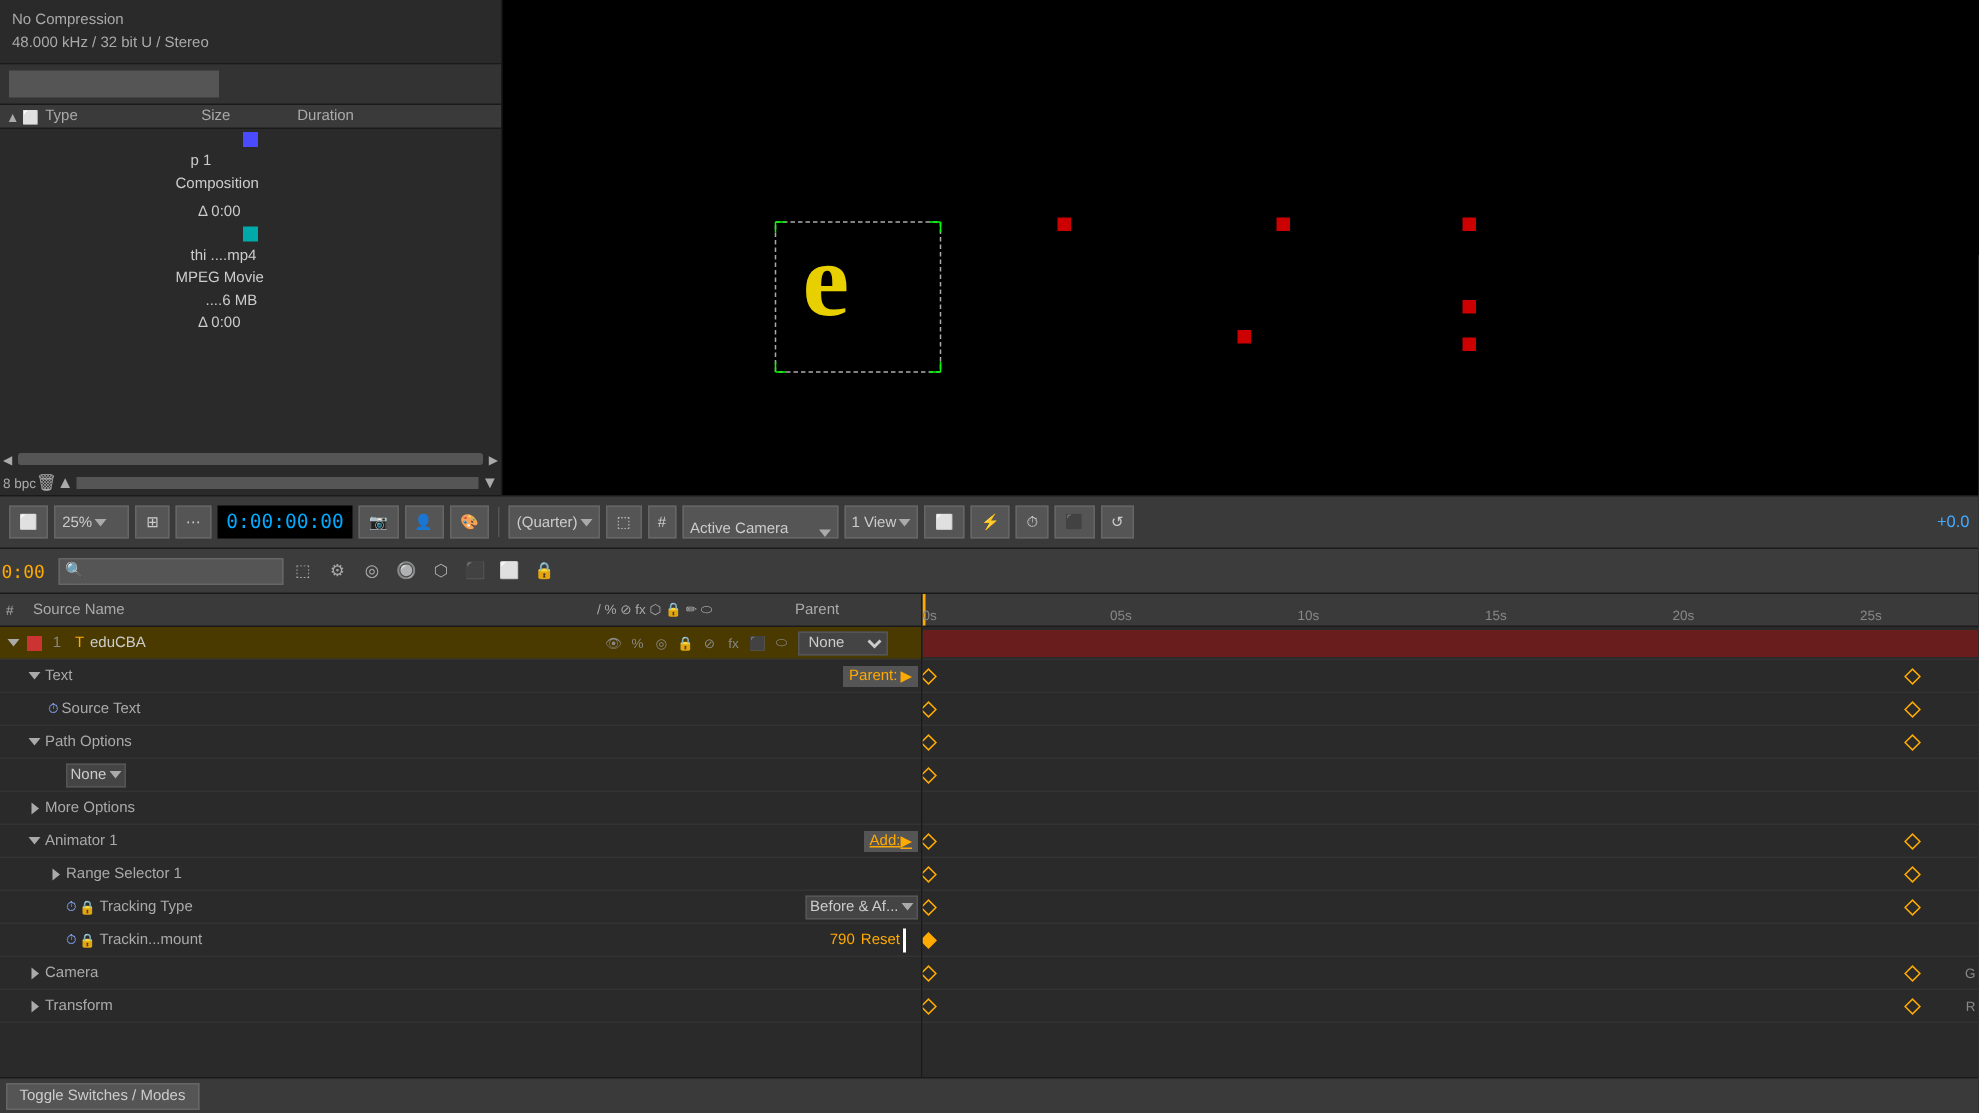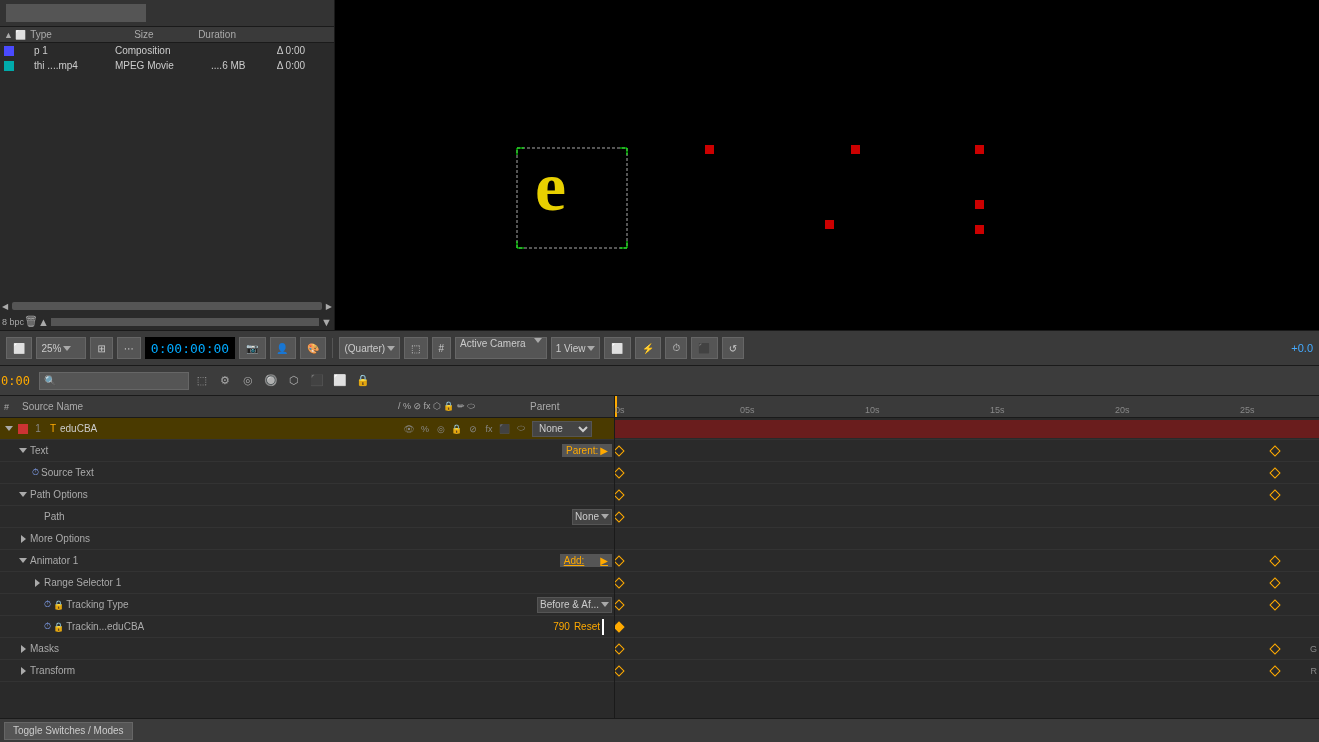--- a/index.html
+++ b/index.html
@@ -71,22 +71,23 @@
 
     .project-table-header span {
       color: #aaa;
       font-size: 10px;
     }
 
     .project-row {
       display: flex;
       align-items: center;
       padding: 2px 4px;
-      gap: 20px;
-      cursor: pointer;
+      gap: 4px;
+      cursor: pointer;
+      flex-direction: column;
     }
 
     .row-icon-comp {
       width: 10px; height: 10px;
       background: #4a4aff;
       flex-shrink: 0;
     }
 
     .row-icon-movie {
       width: 10px; height: 10px;
@@ -192,24 +193,24 @@
       min-width: 50px;
     }
 
     .camera-dropdown {
       background: #555;
       border: 1px solid #666;
       color: #ccc;
       font-size: 10px;
       height: 22px;
       display: flex;
-      align-items: flex-start;
+      align-items: flex-end;
       padding: 0 4px;
       cursor: pointer;
-      gap: 8px;
+      gap: 20px;
     }
 
     .view-dropdown {
       background: #555;
       border: 1px solid #666;
       color: #ccc;
       font-size: 10px;
       height: 22px;
       display: flex;
       align-items: center;
@@ -443,21 +444,21 @@
 
     .add-btn {
       background: #555;
       border: none;
       color: #fa0;
       font-size: 10px;
       cursor: pointer;
       padding: 1px 4px;
       display: flex;
       align-items: center;
-      gap: 16px;
+      gap: 0;
       text-decoration: underline;
     }
 
     
     .track-area {
       flex: 1;
       background: #2a2a2a;
       position: relative;
       overflow: hidden;
       display: flex;
@@ -602,20 +603,24 @@
       border-left: 5px solid #aaa;
     }
     .icon-lock { font-size: 9px; color: #aaa; }
   </style>
 </head>
 <body>
 
 <div class="top-area">
 
   <div class="project-panel">
+    <div class="project-info">
+      <div>No Compression</div>
+      <div>48.000 kHz / 32 bit U / Stereo</div>
+    </div>
 
     <div class="project-search">
       <input type="text" class="project-search" style="background: rgb(85, 85, 85); border: none; color: rgb(204, 204, 204); padding: 2px 4px; width: 140px; font-size: 10px; height: 18px;" placeholder="">
     </div>
 
     <div class="project-table-header">
       <div style="display:flex;align-items:center;gap:2px;">
         <span style="cursor:pointer;color:#aaa;font-size:9px;">▲</span>
         <span style="cursor:pointer;color:#aaa;font-size:9px;">⬜</span>
       </div>
@@ -802,21 +807,20 @@
         <div class="prop-row">
           <div style="margin-left:14px;"></div>
           <div class="layer-expand">
               <span class="tri-down"></span>
             </div>
           <span class="prop-label" style="flex:1;">Path Options</span>
         </div>
 
         <div class="prop-row">
           <div style="margin-left:42px;"></div>
-          <span class="prop-label" style="flex:1;">Path</span>
           <div class="prop-dropdown">
             <span>None</span>
             <span class="tri-down"></span>
           </div>
         </div>
 
         <div class="prop-row">
           <div style="margin-left:14px;"></div>
           <div class="layer-expand">
               <span class="tri-right"></span>
@@ -852,33 +856,33 @@
           <div class="prop-dropdown">
             <span>Before &amp; Af...</span>
             <span class="tri-down"></span>
           </div>
         </div>
 
         <div class="prop-row">
           <div style="margin-left:42px;"></div>
           <span class="icon-stopwatch" style="font-size:9px;color:#88aaff;margin-right:2px;">⏱</span>
           <span class="icon-lock" style="margin-right:2px;">🔒</span>
-          <span class="prop-label" style="flex:1;">Trackin...eduCBA</span>
+          <span class="prop-label" style="flex:1;">Trackin...mount</span>
           <span class="prop-value" style="margin-right:4px;color:#fa0;">790</span>
           <button class="reset-btn">Reset</button>
 
           <span style="display:inline-block;width:10px;height:16px;border-left:2px solid #fff;position:relative;top:0;margin-left:2px;"></span>
         </div>
 
         <div class="prop-row">
           <div style="margin-left:14px;"></div>
           <div class="layer-expand">
               <span class="tri-right"></span>
             </div>
-          <span class="prop-label" style="flex:1;">Masks</span>
+          <span class="prop-label" style="flex:1;">Camera</span>
         </div>
 
         <div class="prop-row">
           <div style="margin-left:14px;"></div>
           <div class="layer-expand">
               <span class="tri-right"></span>
             </div>
           <span class="prop-label" style="flex:1;">Transform</span>
         </div>
 

